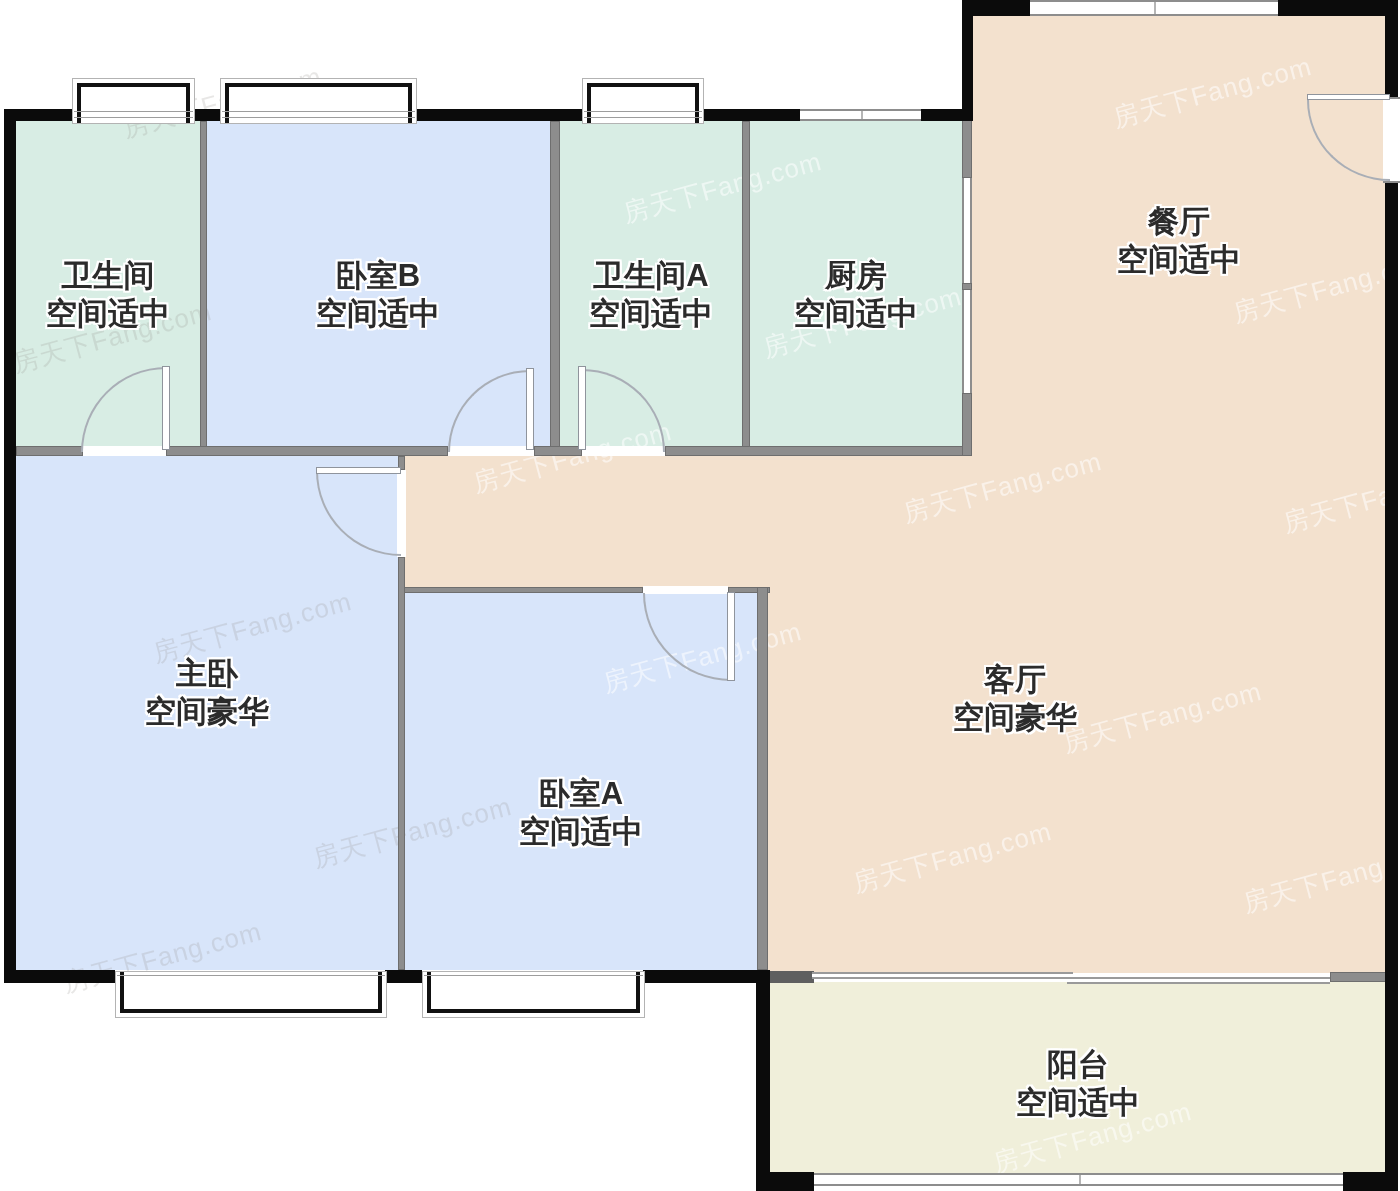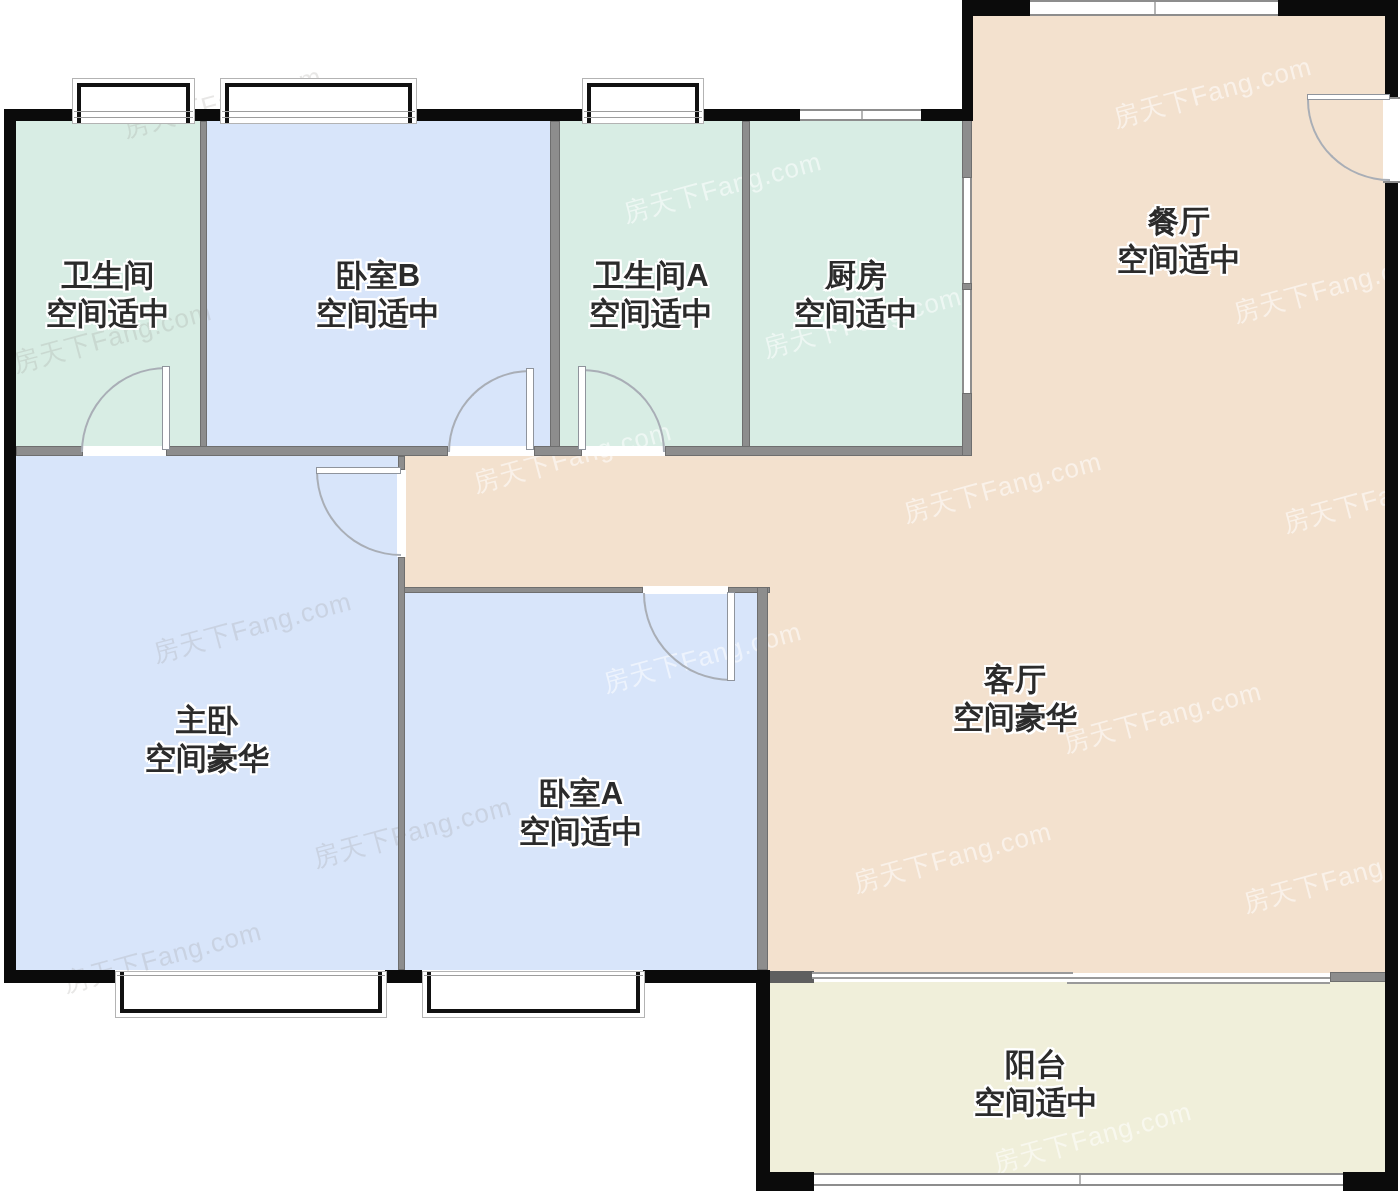--- a/index.html
+++ b/index.html
@@ -190,30 +190,30 @@
     <div>空间适中</div>
   </div>
   <div class="label" style="left:856px;top:257px">
     <div>厨房</div>
     <div>空间适中</div>
   </div>
   <div class="label" style="left:1179px;top:203px">
     <div>餐厅</div>
     <div>空间适中</div>
   </div>
-  <div class="label" style="left:207px;top:702px">
+  <div class="label" style="left:207px;top:655px">
     <div>主卧</div>
     <div>空间豪华</div>
   </div>
   <div class="label" style="left:581px;top:775px">
     <div>卧室A</div>
     <div>空间适中</div>
   </div>
   <div class="label" style="left:1015px;top:661px">
     <div>客厅</div>
     <div>空间豪华</div>
   </div>
-  <div class="label" style="left:1036px;top:1046px">
+  <div class="label" style="left:1078px;top:1046px">
     <div>阳台</div>
     <div>空间适中</div>
   </div>
 
 </div>
 
 </body></html>

